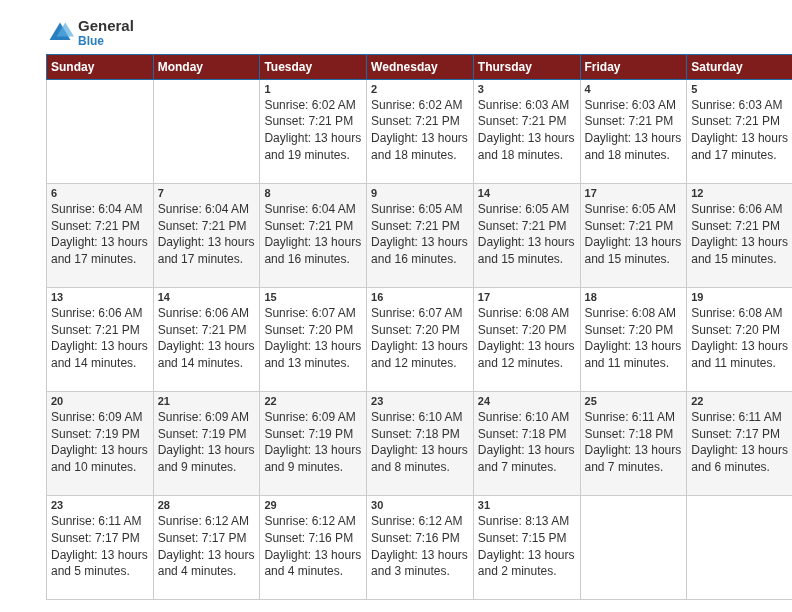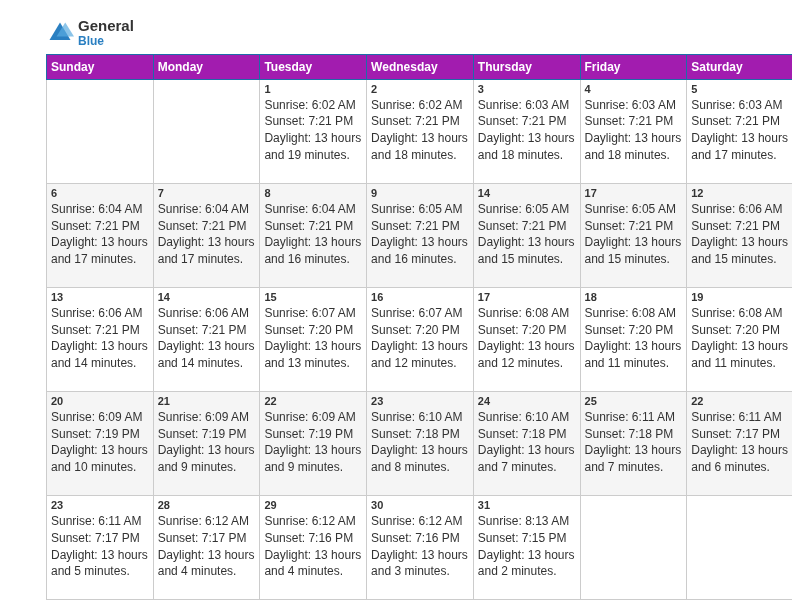--- a/index.html
+++ b/index.html
@@ -94,21 +94,21 @@
     .day-info {
       font-size: 12px;
       line-height: 1.4;
       color: #333;
     }
     .empty-cell {
       background: #f9f9f9;
     }
     tr:nth-child(odd) td { background: #fff; }
     tr:nth-child(even) td { background: #f5f5f5; }
-    .calendar thead tr th { background: #a21caf; }
+    .calendar thead tr th { background: #7f1d1d; }
   </style>
 </head>
 <body>
 
 <div class="page">
   <div class="header">
     <div class="logo">
       <svg class="logo-icon" viewBox="0 0 32 32">
         <polygon points="16,4 28,24 4,24" fill="#2a7fc1"></polygon>
         <polygon points="22,4 32,20 12,20" fill="#5aabdf" opacity="0.7"></polygon>

